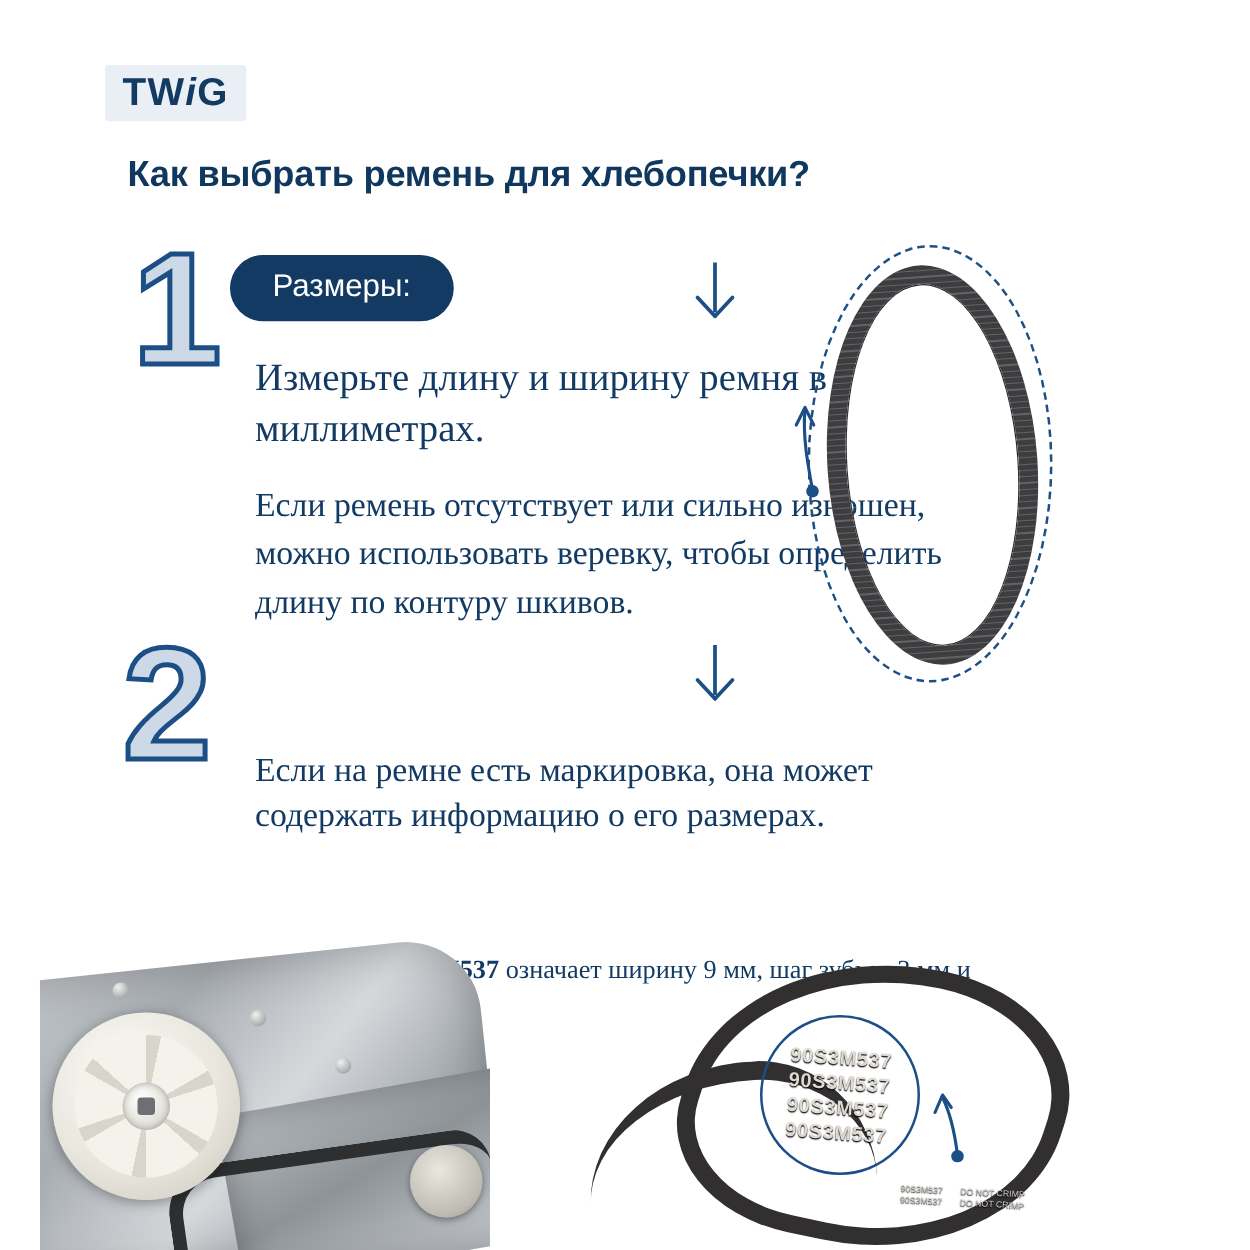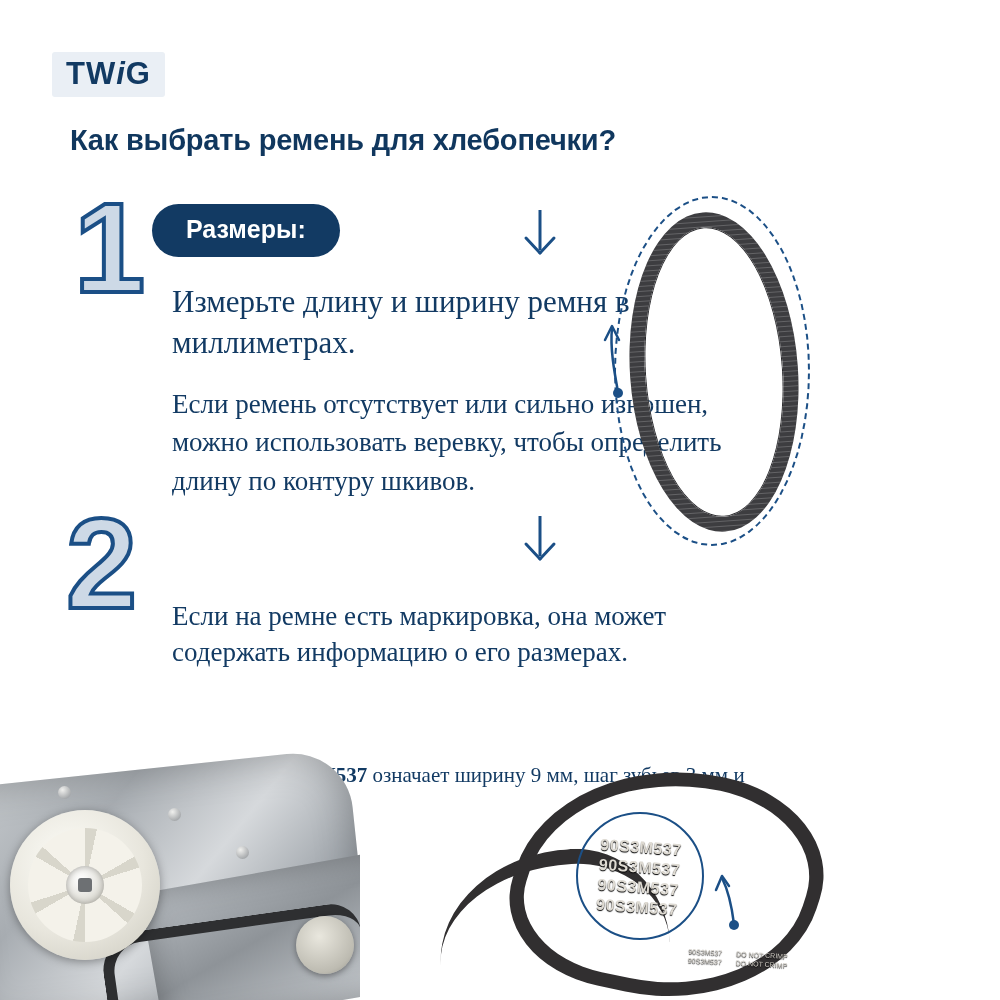--- a/index.html
+++ b/index.html
@@ -12,20 +12,21 @@
     background: #ffffff;
     font-family: "Liberation Sans", sans-serif;
     overflow: hidden;
     position: relative;
   }
   .page {
     position: relative;
     width: 848px;
     height: 1000px;
     overflow: hidden;
+    margin-left: 32px;
   }
 
   
   .logo {
     position: absolute;
     left: 52px;
     top: 52px;
     background: #eaeff5;
     padding: 6px 14px 8px 14px;
     border-radius: 3px;
@@ -64,21 +65,21 @@
   .step-num.n1 { left: 74px; top: 184px; }
   .step-num.n2 { left: 66px; top: 500px; }
 
   
   .pill {
     position: absolute;
     background: #123a63;
     color: #ffffff;
     border-radius: 40px;
     font-size: 25px;
-    font-weight: bold;
+    font-weight: normal;
     padding: 13px 34px 15px 34px;
     line-height: 1;
     white-space: nowrap;
   }
   .pill.p1 { left: 152px; top: 204px; }
   .pill.p2 { left: 152px; top: 512px; }
 
   
   .arrow {
     position: absolute;

